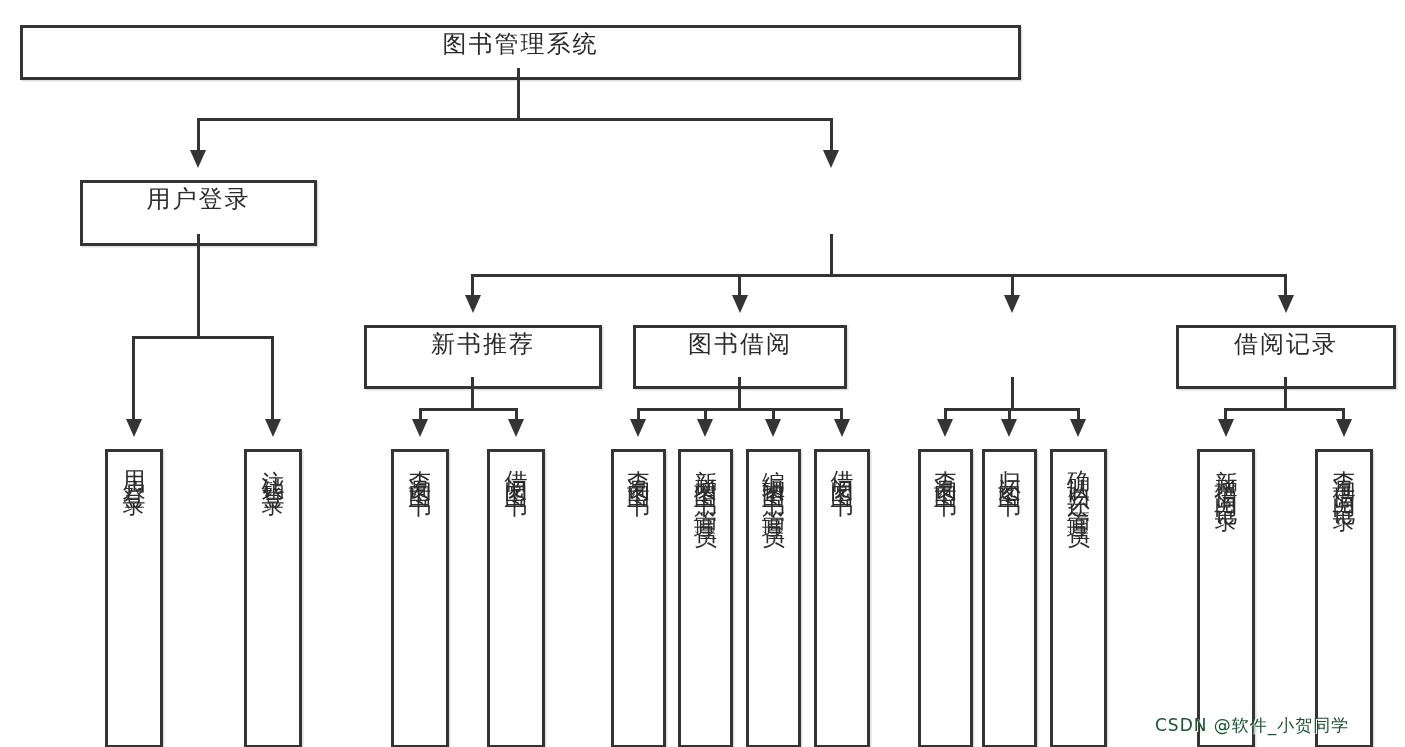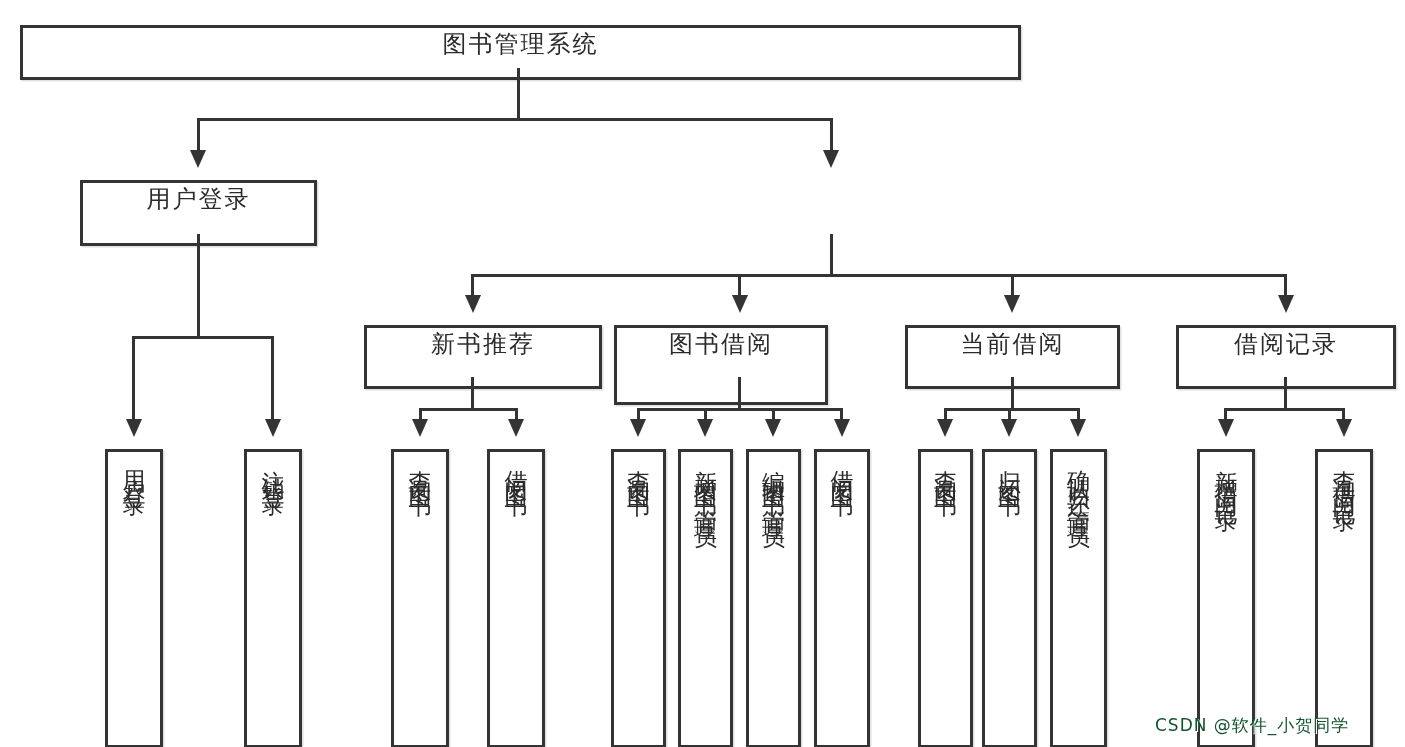--- a/index.html
+++ b/index.html
@@ -103,25 +103,22 @@
   <div class="vline" style="left:1011px;top:274px;height:21px"></div>
   <div class="vline" style="left:1284px;top:274px;height:21px"></div>
   <div class="arrow" style="left:465px;top:295px"></div>
   <div class="arrow" style="left:732px;top:295px"></div>
   <div class="arrow" style="left:1004px;top:295px"></div>
   <div class="arrow" style="left:1278px;top:295px"></div>
 
   <div class="node hnode" style="left:364px;top:313px;width:238px;height:64px">
     <span>新书推荐</span>
   </div>
-  <div class="node hnode" style="left:614px;top:313px;width:214px;height:80px">
+  <div class="node hnode" style="left:633px;top:313px;width:214px;height:64px">
     <span>图书借阅</span>
-  </div>
-  <div class="node hnode" style="left:905px;top:313px;width:215px;height:64px">
-    <span>当前借阅</span>
   </div>
   <div class="node hnode" style="left:1176px;top:313px;width:220px;height:64px">
     <span>借阅记录</span>
   </div>
 
   <div class="vline" style="left:471px;top:377px;height:31px"></div>
   <div class="hline" style="left:419px;top:408px;width:99px"></div>
   <div class="vline" style="left:419px;top:408px;height:11px"></div>
   <div class="vline" style="left:515px;top:408px;height:11px"></div>
   <div class="arrow" style="left:412px;top:419px"></div>

